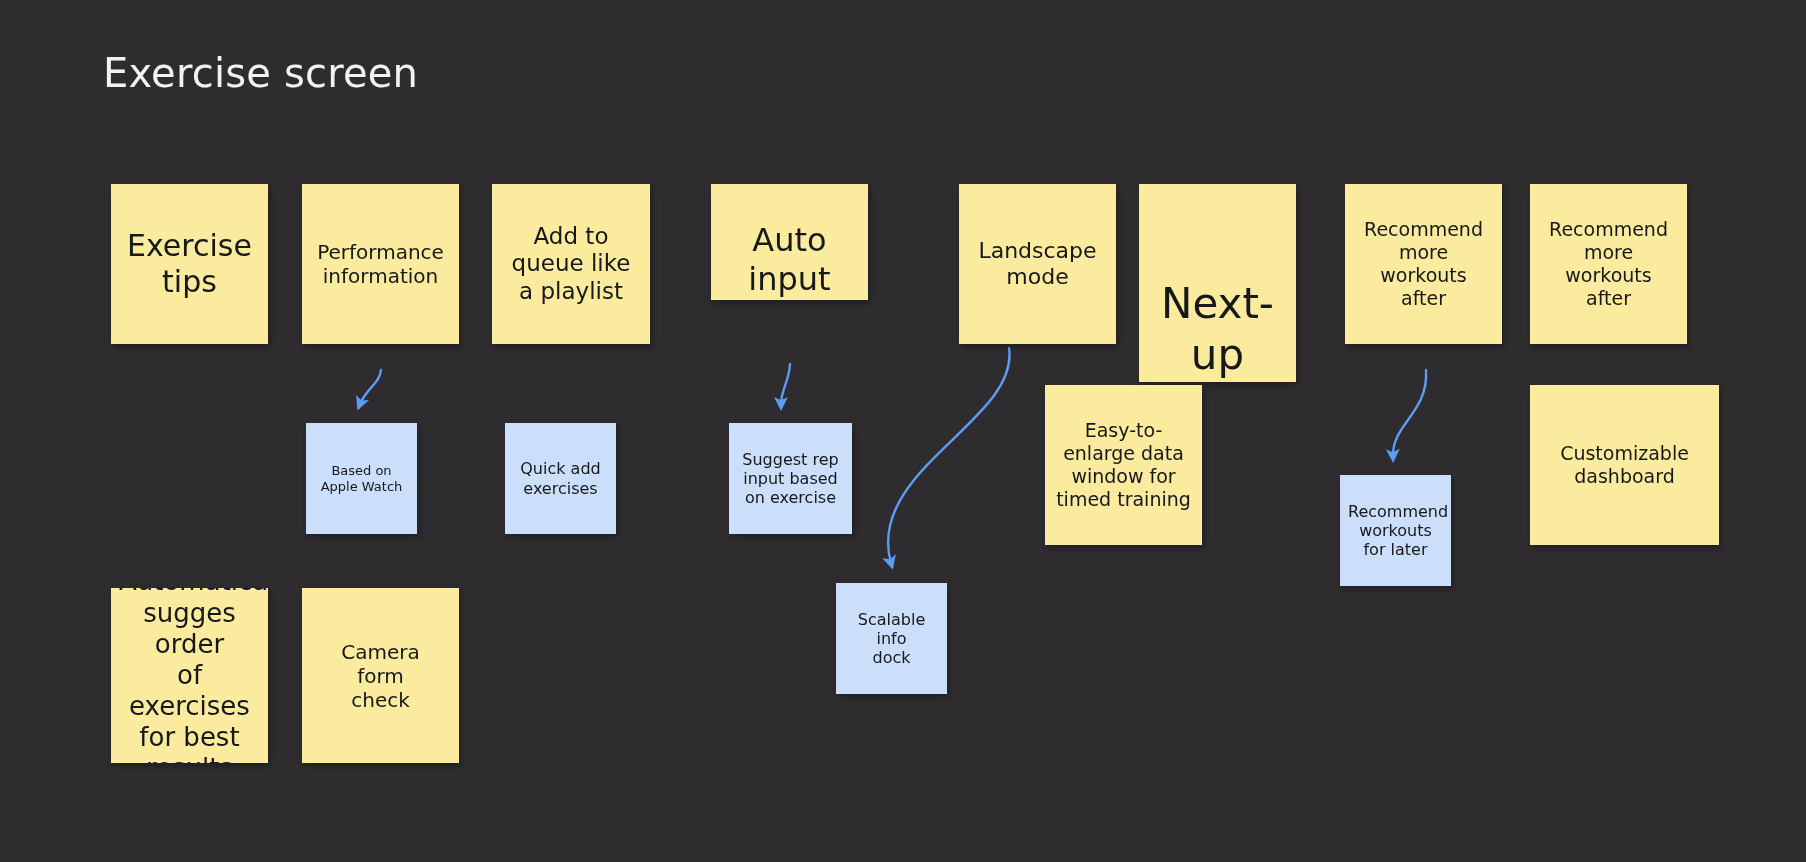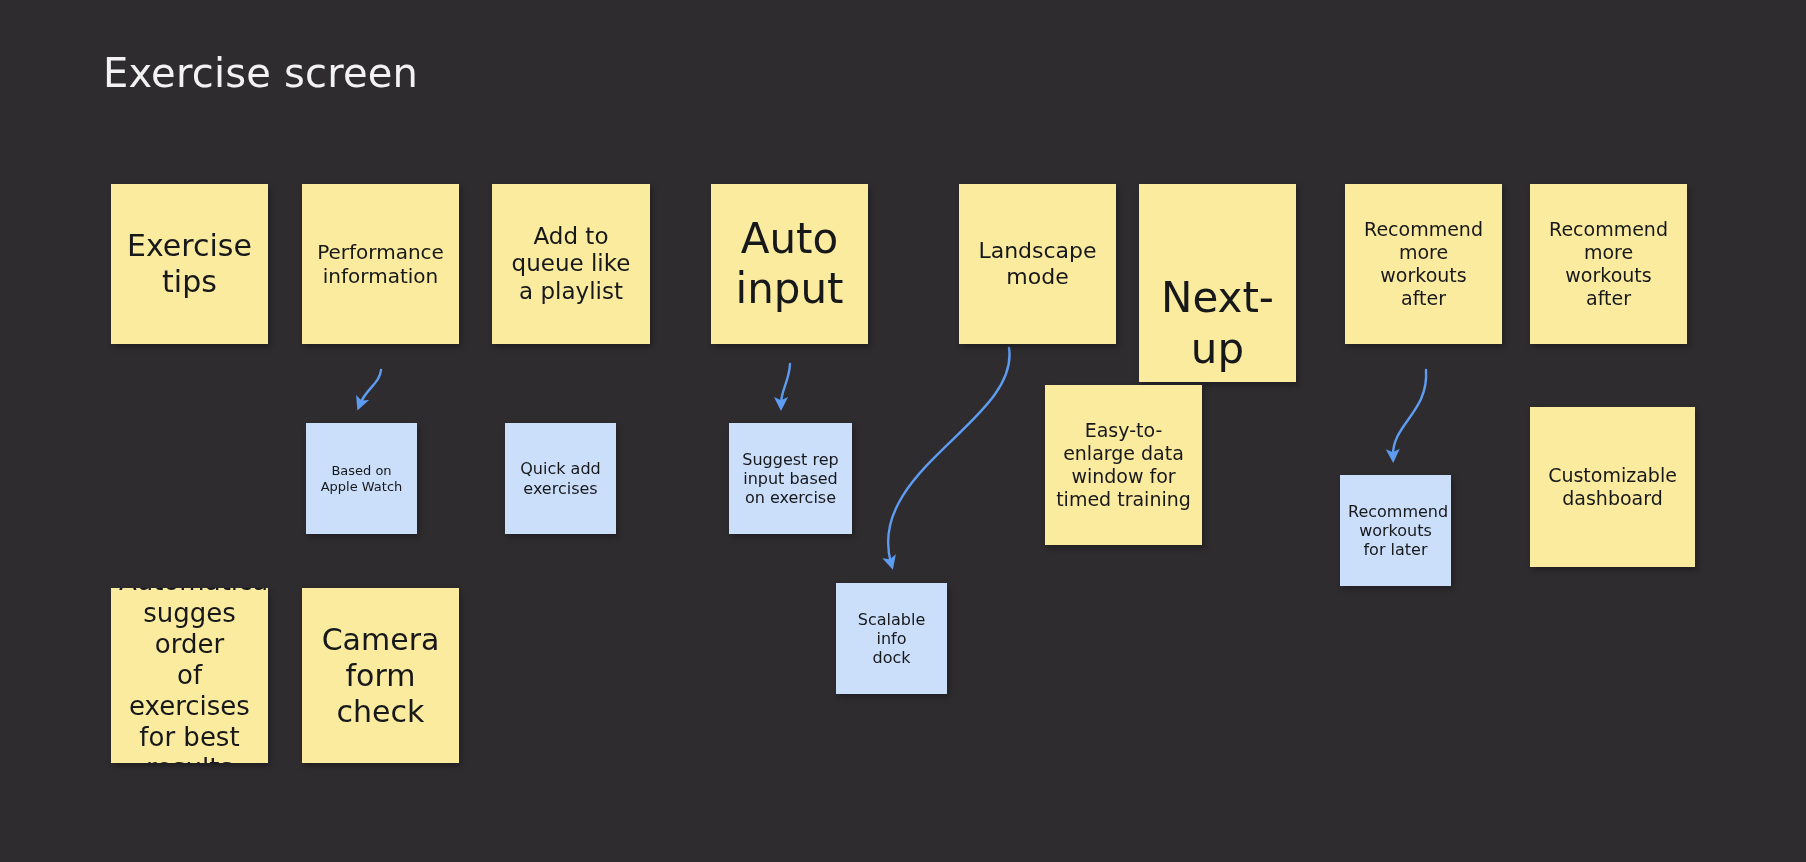--- a/index.html
+++ b/index.html
@@ -31,21 +31,21 @@
     white-space: nowrap;
   }
   .note {
     position: absolute;
     display: flex;
     align-items: center;
     justify-content: center;
     text-align: center;
     line-height: 1.2;
     color: #17181a;
-    padding: 8px 8px;
+    padding: 2px 8px;
     box-shadow: 2px 3px 6px rgba(0,0,0,0.33);
     overflow: hidden;
   }
   .note .note-text {
     display: block;
     width: 100%;
     white-space: pre-line;
   }
   .note-yellow {
     background: #fbeb9f;
@@ -100,21 +100,21 @@
       </div>
       <div class="note note-yellow" style="left: 302px; top: 184px; width: 157px; height: 160px; font-size: 20px; justify-content: flex-end;">
         <span class="note-text">Performance
 information</span>
       </div>
       <div class="note note-yellow" style="left: 492px; top: 184px; width: 158px; height: 160px; font-size: 23px;">
         <span class="note-text">Add to
 queue like
 a playlist</span>
       </div>
-      <div class="note note-yellow" style="left: 711px; top: 184px; width: 157px; height: 160px; font-size: 42px;">
+      <div class="note note-yellow" style="left: 711px; top: 184px; width: 157px; height: 116px; font-size: 32px; align-items: flex-end;">
         <span class="note-text">Auto
 input</span>
       </div>
       <div class="note note-yellow" style="left: 959px; top: 184px; width: 157px; height: 160px; font-size: 22px;">
         <span class="note-text">Landscape
 mode</span>
       </div>
       <div class="note note-yellow" style="left: 1139px; top: 184px; width: 157px; height: 198px; font-size: 42px; align-items: flex-end;">
         <span class="note-text">Next-
 up</span>
@@ -148,35 +148,35 @@
         <span class="note-text">Easy-to-
 enlarge data
 window for
 timed training</span>
       </div>
       <div class="note note-blue" style="left: 1340px; top: 475px; width: 111px; height: 111px; font-size: 16px;">
         <span class="note-text">Recommend
 workouts
 for later</span>
       </div>
-      <div class="note note-yellow" style="left: 1530px; top: 407px; width: 165px; height: 160px; font-size: 19px;">
+      <div class="note note-yellow" style="left: 1530px; top: 385px; width: 189px; height: 160px; font-size: 19px;">
         <span class="note-text">Customizable
 dashboard</span>
       </div>
       <div class="note note-blue" style="left: 836px; top: 583px; width: 111px; height: 111px; font-size: 16px;">
         <span class="note-text">Scalable info
 dock</span>
       </div>
       <div class="note note-yellow" style="left: 111px; top: 588px; width: 157px; height: 175px; font-size: 26px;">
         <span class="note-text">Automatically
 sugges order
 of exercises
 for best
 results</span>
       </div>
-      <div class="note note-yellow" style="left: 302px; top: 588px; width: 157px; height: 175px; font-size: 30px; justify-content: flex-end;">
+      <div class="note note-yellow" style="left: 302px; top: 588px; width: 157px; height: 175px; font-size: 20px; justify-content: flex-end;">
         <span class="note-text">Camera
 form
 check</span>
       </div>
     </div>
 
 </div>
 
 </body></html>

